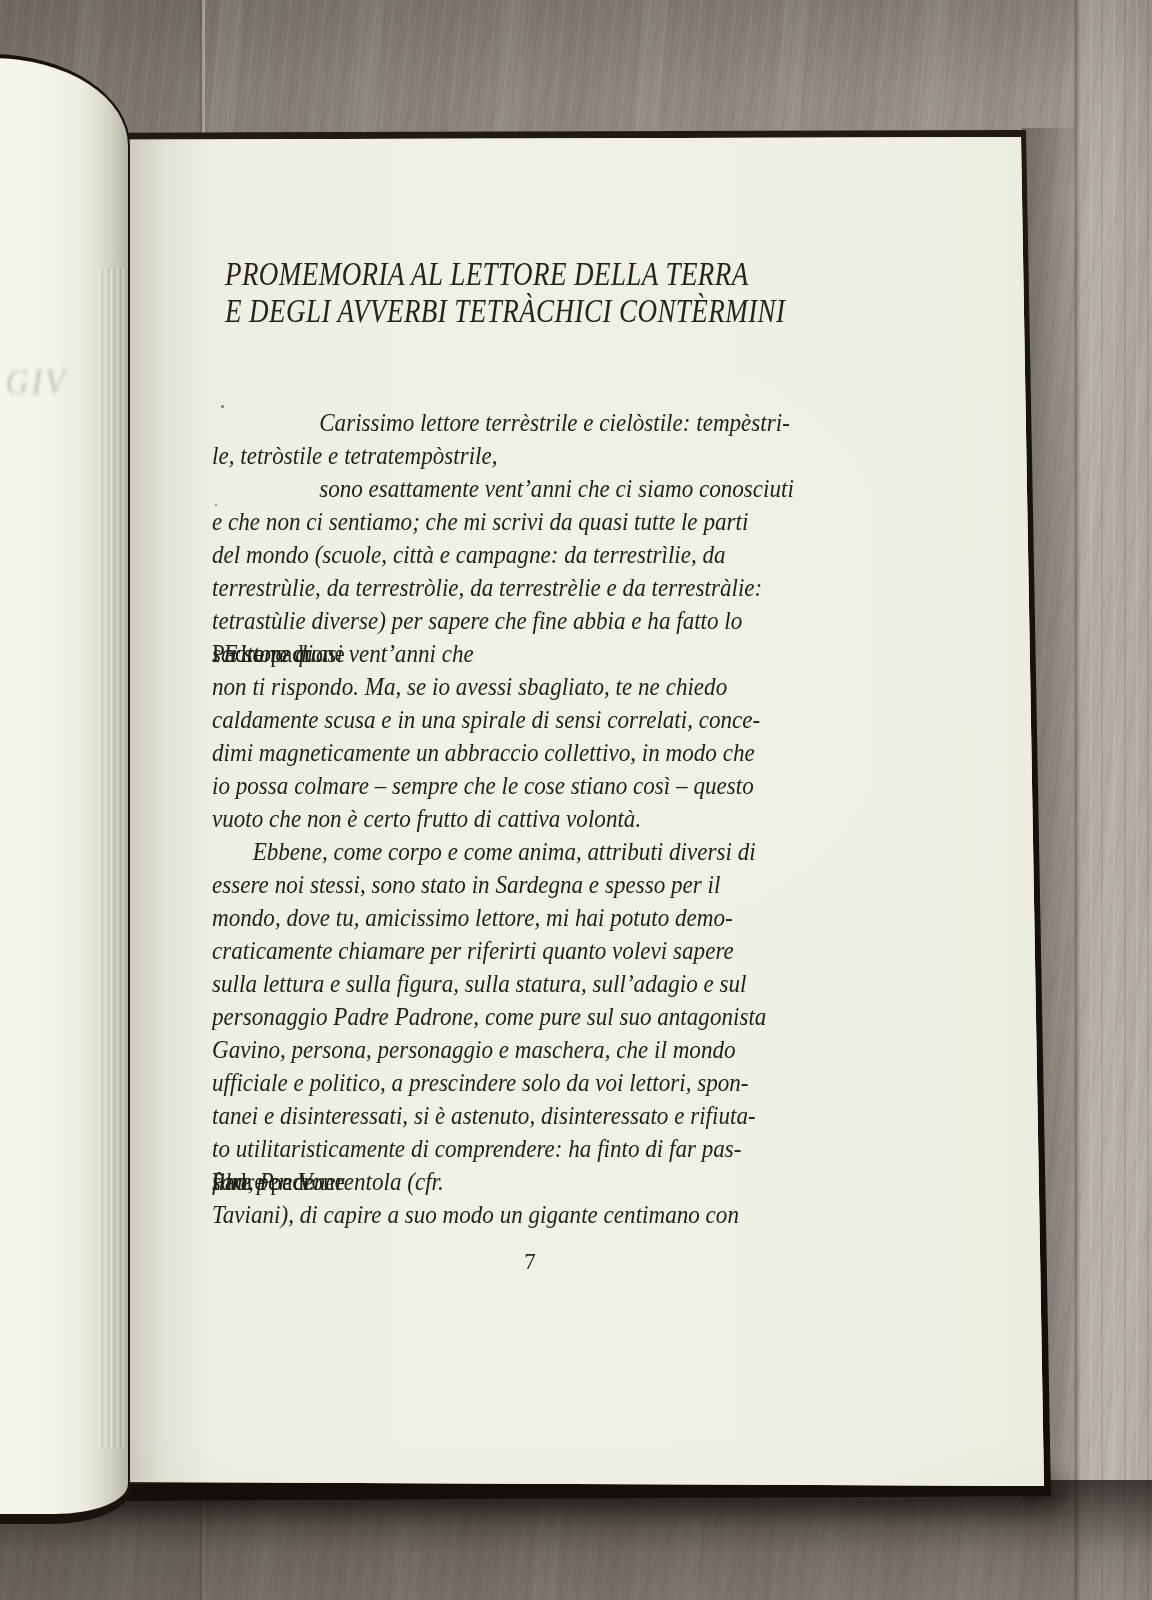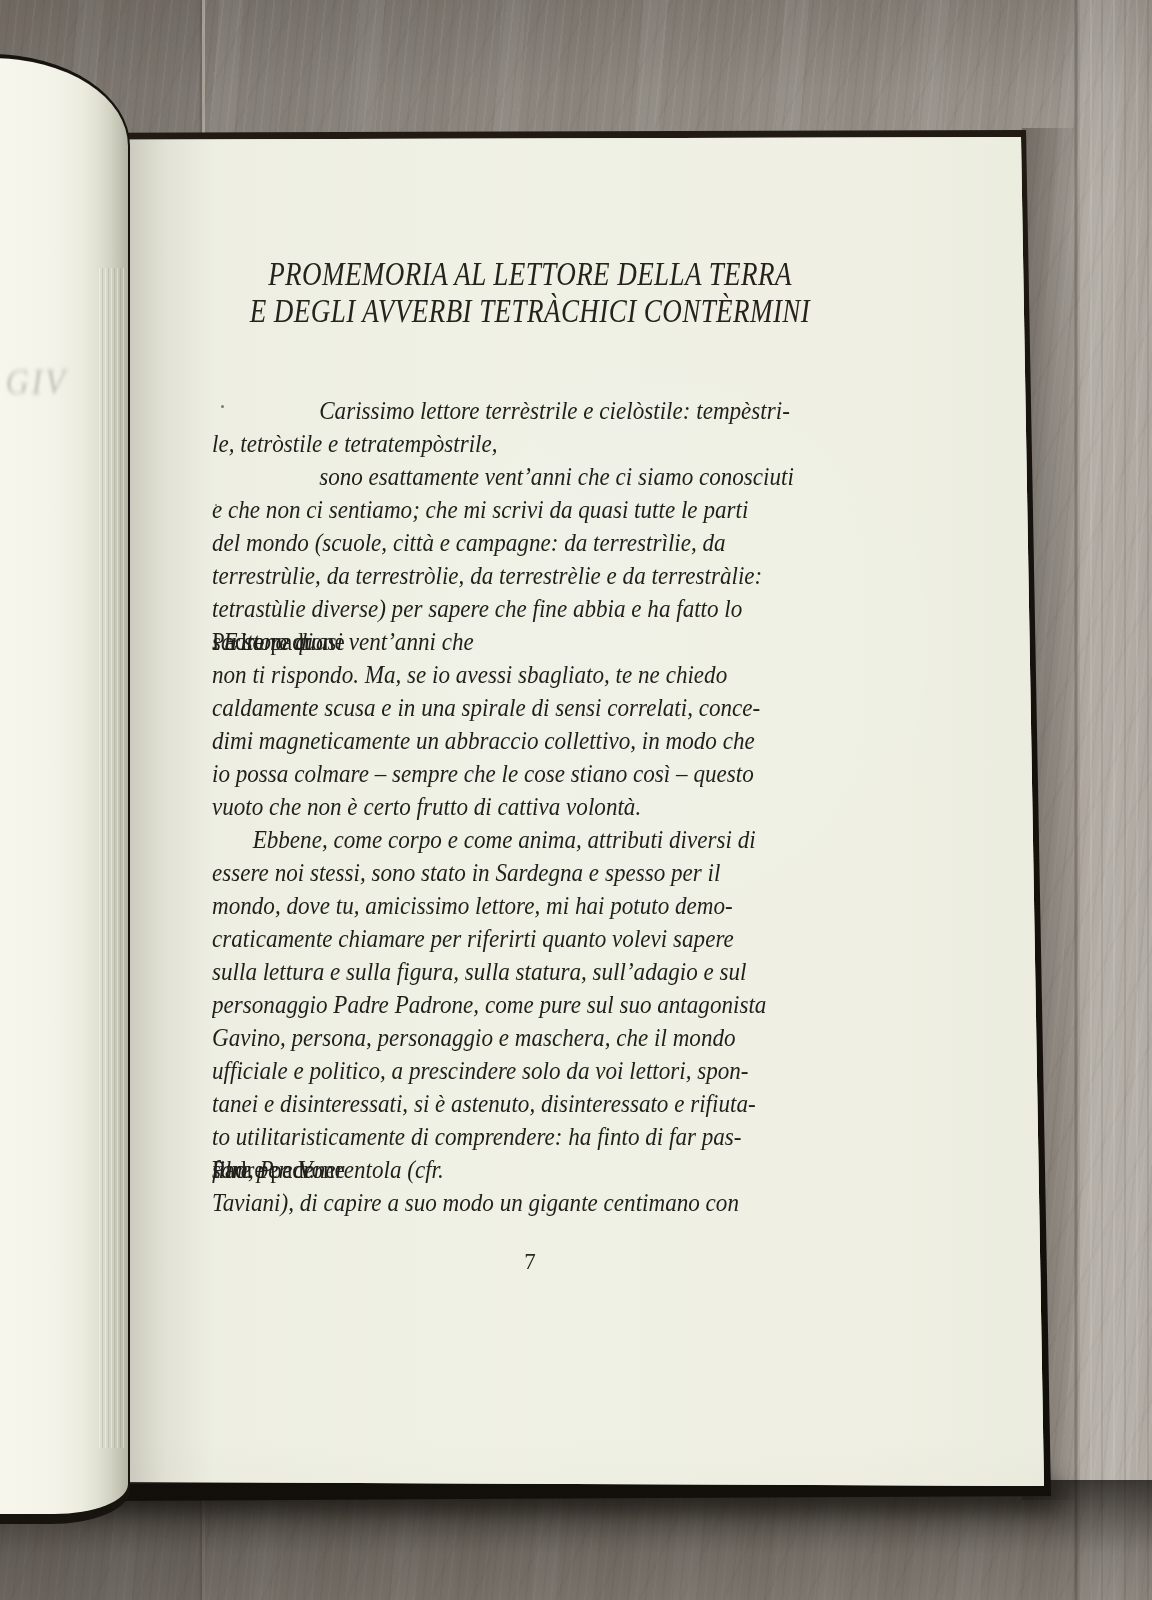--- a/index.html
+++ b/index.html
@@ -45,24 +45,24 @@
     background:linear-gradient(90deg, rgba(82,75,66,0.24), rgba(82,75,66,0.08) 45%, rgba(82,75,66,0) 100%);}
   .curl-outer{left:-10px;top:54px;width:140px;height:1470px;background:#17130e;
     border-top-right-radius:140px 92px;border-bottom-right-radius:80px 34px;}
   .curl{left:-10px;top:58px;width:138px;height:1456px;
     background:linear-gradient(90deg,#f7f7ee 0%,#f3f3e9 45%,#ececdf 66%,#e1e1d3 78%,#d3d3c4 87%,#c3c3b3 94%,#b3b3a3 100%);
     border-top-right-radius:136px 88px;border-bottom-right-radius:74px 30px;}
   .edge-lines{right:3px;top:210px;width:26px;height:1180px;opacity:.7;
     background:repeating-linear-gradient(90deg, rgba(255,255,255,0.55) 0 1px, rgba(0,0,0,0) 1px 3px, rgba(128,128,110,0.32) 3px 4px, rgba(0,0,0,0) 4px 6px);}
   .ghost{left:12px;top:306px;font:italic 36px/1 "Liberation Serif","DejaVu Serif",serif;
     color:rgba(122,120,110,0.40);filter:blur(2px);letter-spacing:3px;transform:scaleX(0.9);}
-  .title{left:158px;top:256px;width:744px;text-align:center;color:#26231e;}
+  .title{left:158px;top:256px;width:744px;color:#26231e;}
   .title-line{position:static;font:italic 33px/37px "Liberation Serif","DejaVu Serif",serif;
     transform:scaleX(0.82);letter-spacing:0.5px;white-space:nowrap;}
-  .body{left:212px;top:394px;width:714px;color:#211f1b;}
+  .body{left:212px;top:406px;width:714px;color:#211f1b;}
   .bline{position:static;font:italic 25px/33px "Liberation Serif","DejaVu Serif",serif;
     height:33px;width:714px;overflow:hidden;transform:scaleX(0.924);transform-origin:0 50%;}
   .bline.just{text-align:justify;}
   .bline.just::after{content:"";display:inline-block;width:100%;height:0;}
   .bline .roman{font-style:normal;}
   .ind1{text-indent:22px;}
   .ind2{text-indent:58px;}
   .pagenum{left:158px;top:1248px;width:744px;text-align:center;
     font:23px/28px "Liberation Serif","DejaVu Serif",serif;color:#2a2823;}
   .speck{width:3px;height:3px;border-radius:50%;background:rgba(45,43,38,0.6);}

